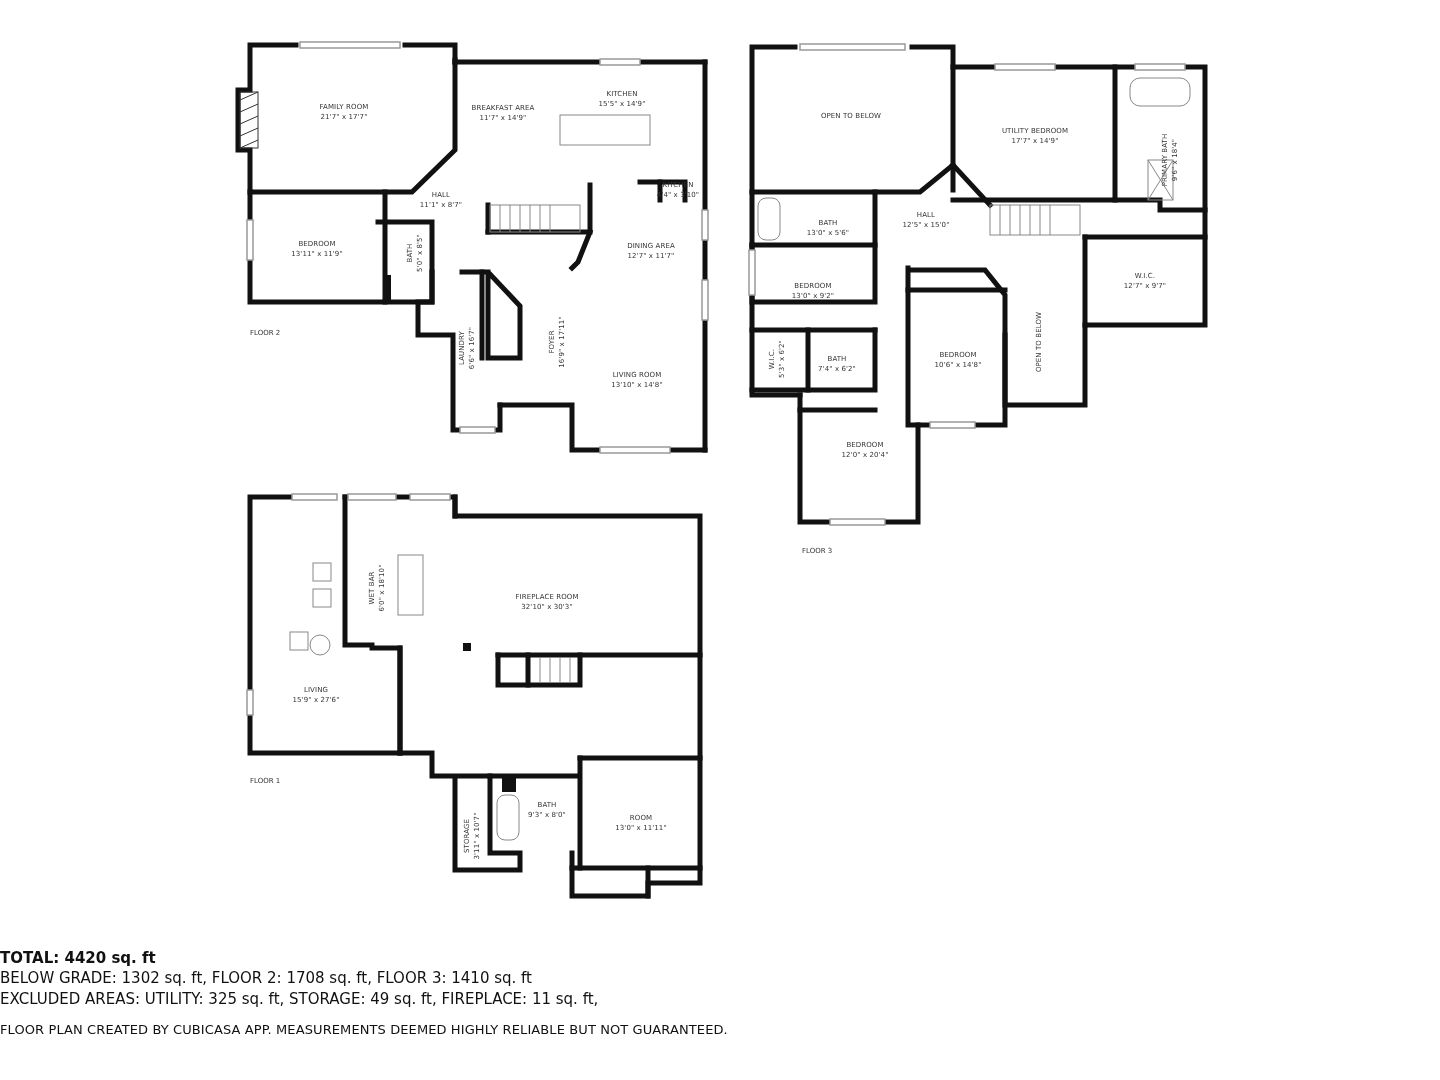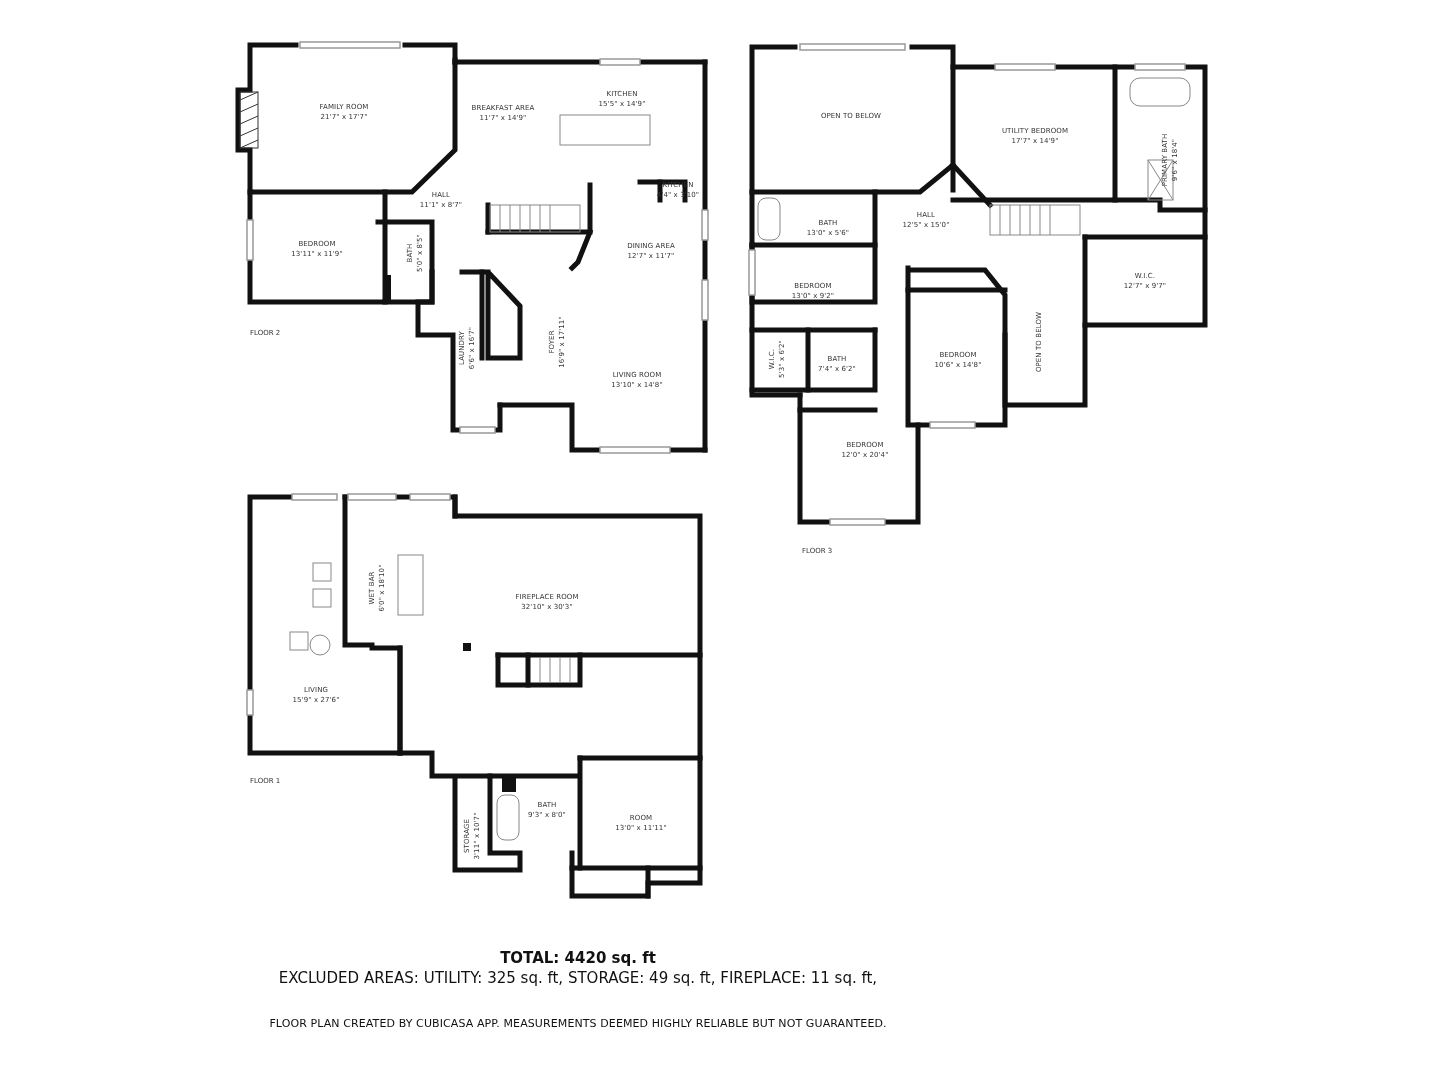--- a/index.html
+++ b/index.html
@@ -2,24 +2,24 @@
 <html><head>
 <meta charset="utf-8">
 <style>
   html,body{margin:0;padding:0;background:#fff;}
   body{width:1440px;height:1080px;position:relative;overflow:hidden;font-family:"DejaVu Sans","Liberation Sans",sans-serif;color:#333;}
   svg.plan{position:absolute;left:0;top:0;width:1440px;height:1080px;}
   .lbl{position:absolute;transform:translate(-50%,-50%);text-align:center;font-size:7px;line-height:10px;color:#333;white-space:nowrap;letter-spacing:0.1px;}
   .lbl .dim{display:block;}
   .rot{transform:translate(-50%,-50%) rotate(-90deg);}
   .floorlbl{position:absolute;font-size:7px;color:#333;}
-  .summary{position:absolute;left:0;width:1156px;top:948px;text-align:center;font-family:"DejaVu Sans",sans-serif;color:#111;}
+  .summary{position:absolute;left:0;width:1156px;top:948px;text-align:left;font-family:"DejaVu Sans",sans-serif;color:#111;}
   .summary .total{font-size:15px;font-weight:bold;line-height:20px;}
   .summary .line{font-size:15px;line-height:21px;}
-  .summary .disc{font-size:11px;margin-top:28px;letter-spacing:0.1px;}
+  .summary .disc{font-size:13px;margin-top:12px;letter-spacing:0.1px;}
 </style>
 </head>
 <body>
 
 <svg class="plan" viewBox="0 0 1440 1080">
   <g fill="none" stroke="#111" stroke-width="5" stroke-linecap="square">
 
     <g>
 
       <polyline points="296,45 250,45 250,90 238,90 238,150 250,150 250,192 412,192 455,150 455,60"></polyline>
@@ -183,15 +183,16 @@
 <div class="lbl rot" style="left:377px;top:588px"><span>WET BAR</span><span class="dim">6'0" x 18'10"</span></div>
 <div class="lbl" style="left:547px;top:602px"><span>FIREPLACE ROOM</span><span class="dim">32'10" x 30'3"</span></div>
 <div class="lbl" style="left:316px;top:695px"><span>LIVING</span><span class="dim">15'9" x 27'6"</span></div>
 <div class="lbl" style="left:547px;top:810px"><span>BATH</span><span class="dim">9'3" x 8'0"</span></div>
 <div class="lbl" style="left:641px;top:823px"><span>ROOM</span><span class="dim">13'0" x 11'11"</span></div>
 <div class="lbl rot" style="left:472px;top:836px"><span>STORAGE</span><span class="dim">3'11" x 10'7"</span></div>
 <div class="floorlbl" style="left:250px;top:777px">FLOOR 1</div>
 
 <div class="summary">
   <div class="total">TOTAL: 4420 sq. ft</div>
+  <div class="line">BELOW GRADE: 1302 sq. ft, FLOOR 2: 1708 sq. ft, FLOOR 3: 1410 sq. ft</div>
   <div class="line">EXCLUDED AREAS: UTILITY: 325 sq. ft, STORAGE: 49 sq. ft, FIREPLACE: 11 sq. ft,</div>
   <div class="disc">FLOOR PLAN CREATED BY CUBICASA APP. MEASUREMENTS DEEMED HIGHLY RELIABLE BUT NOT GUARANTEED.</div>
 </div>
 
 </body></html>

